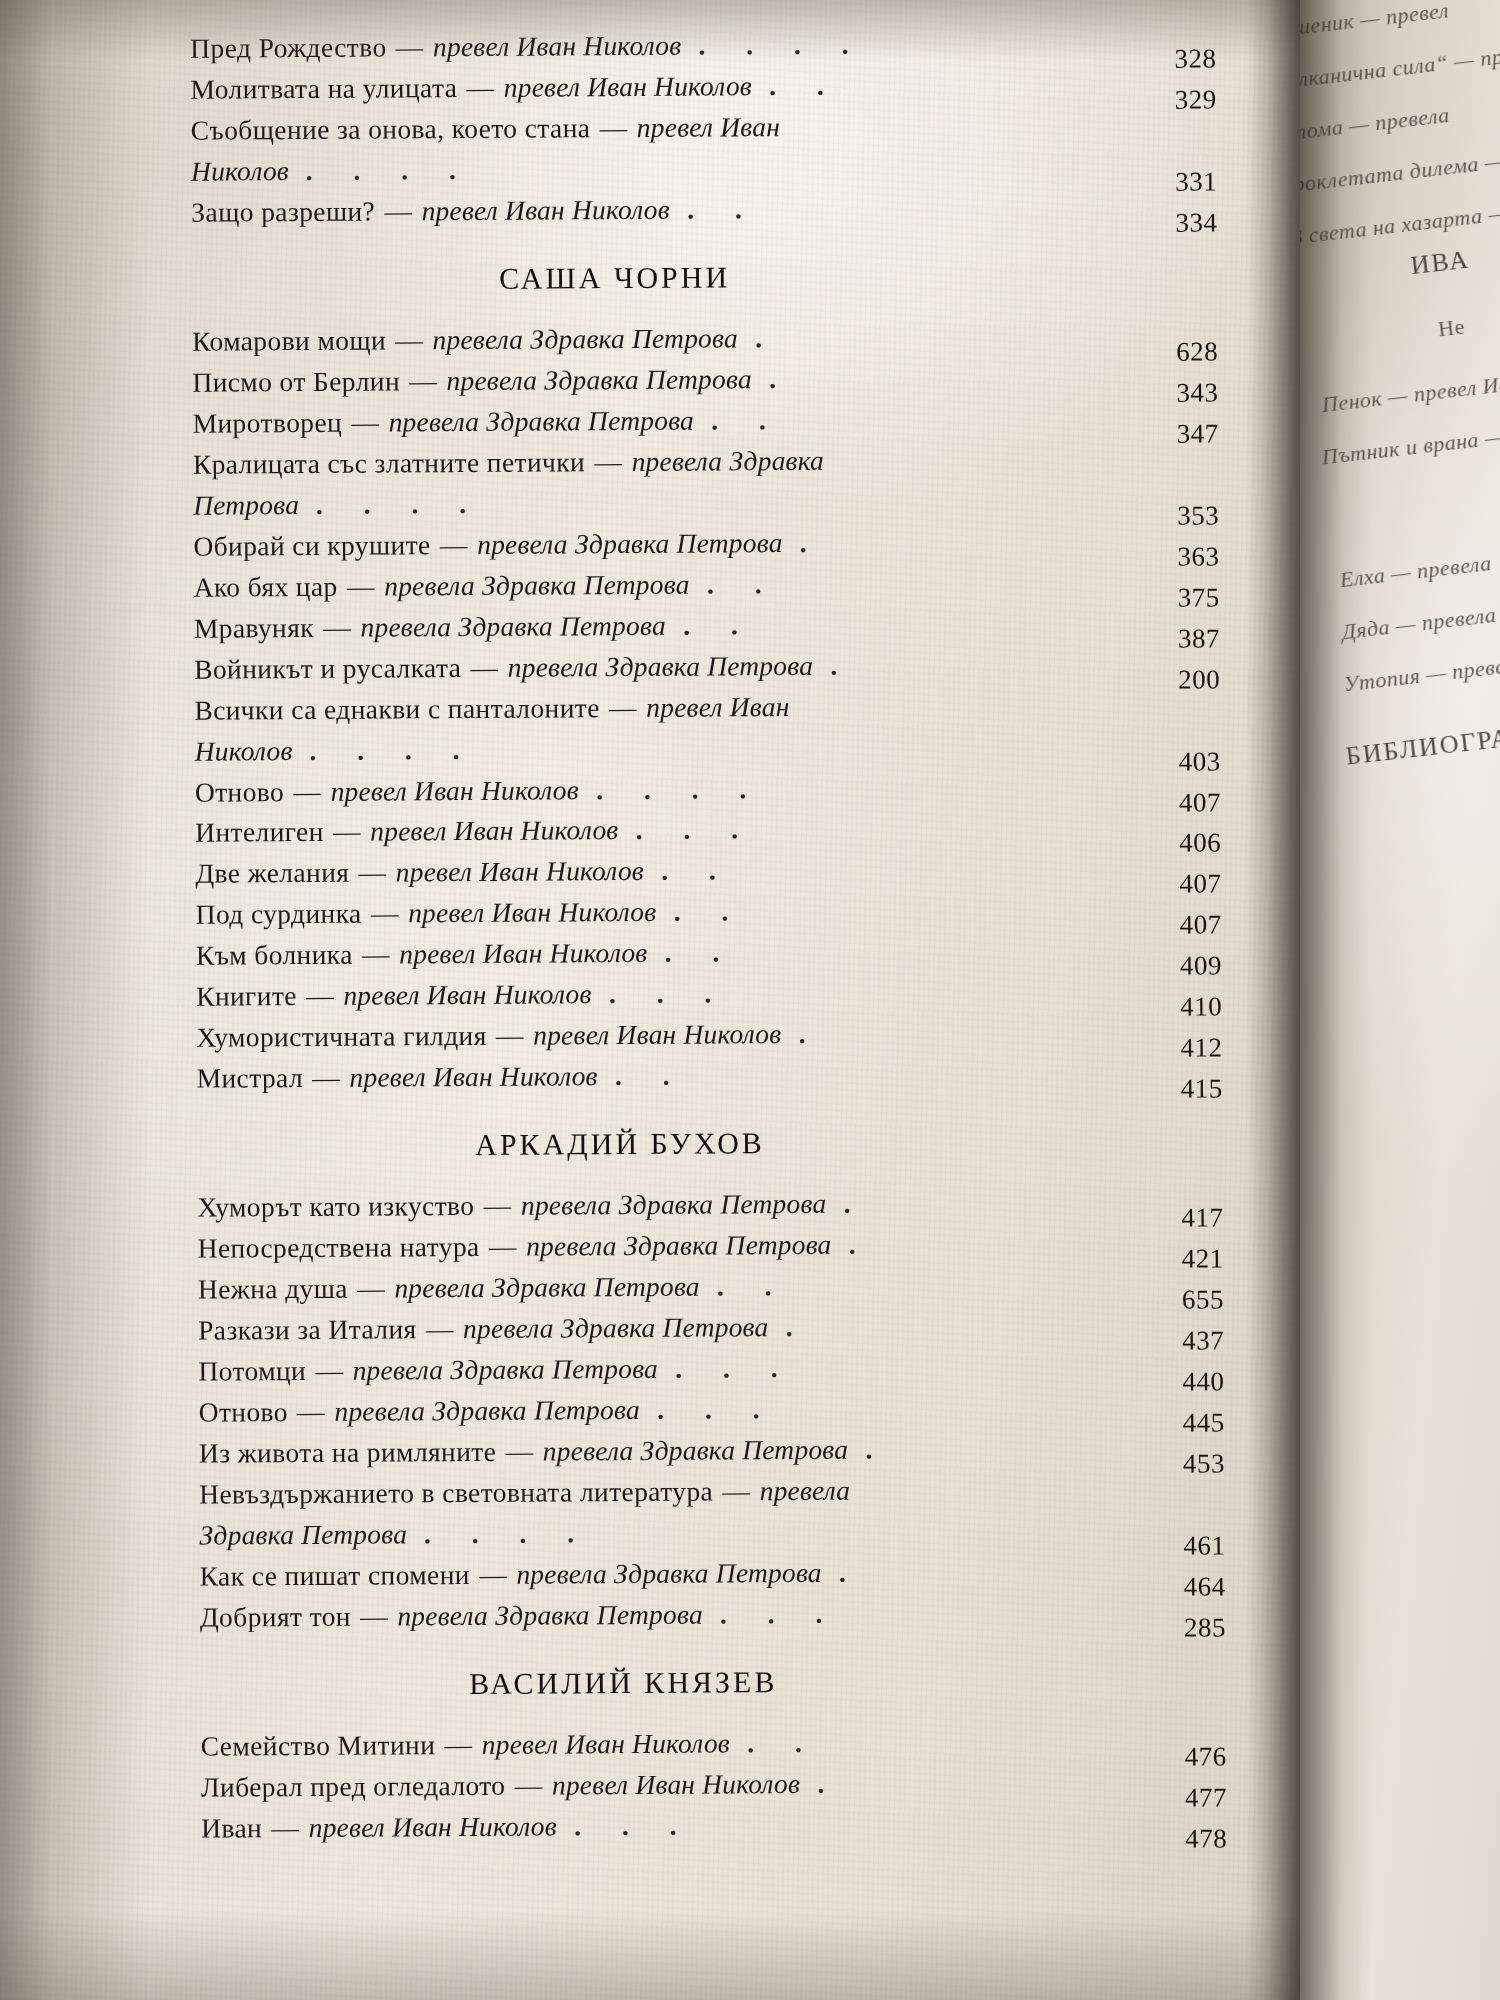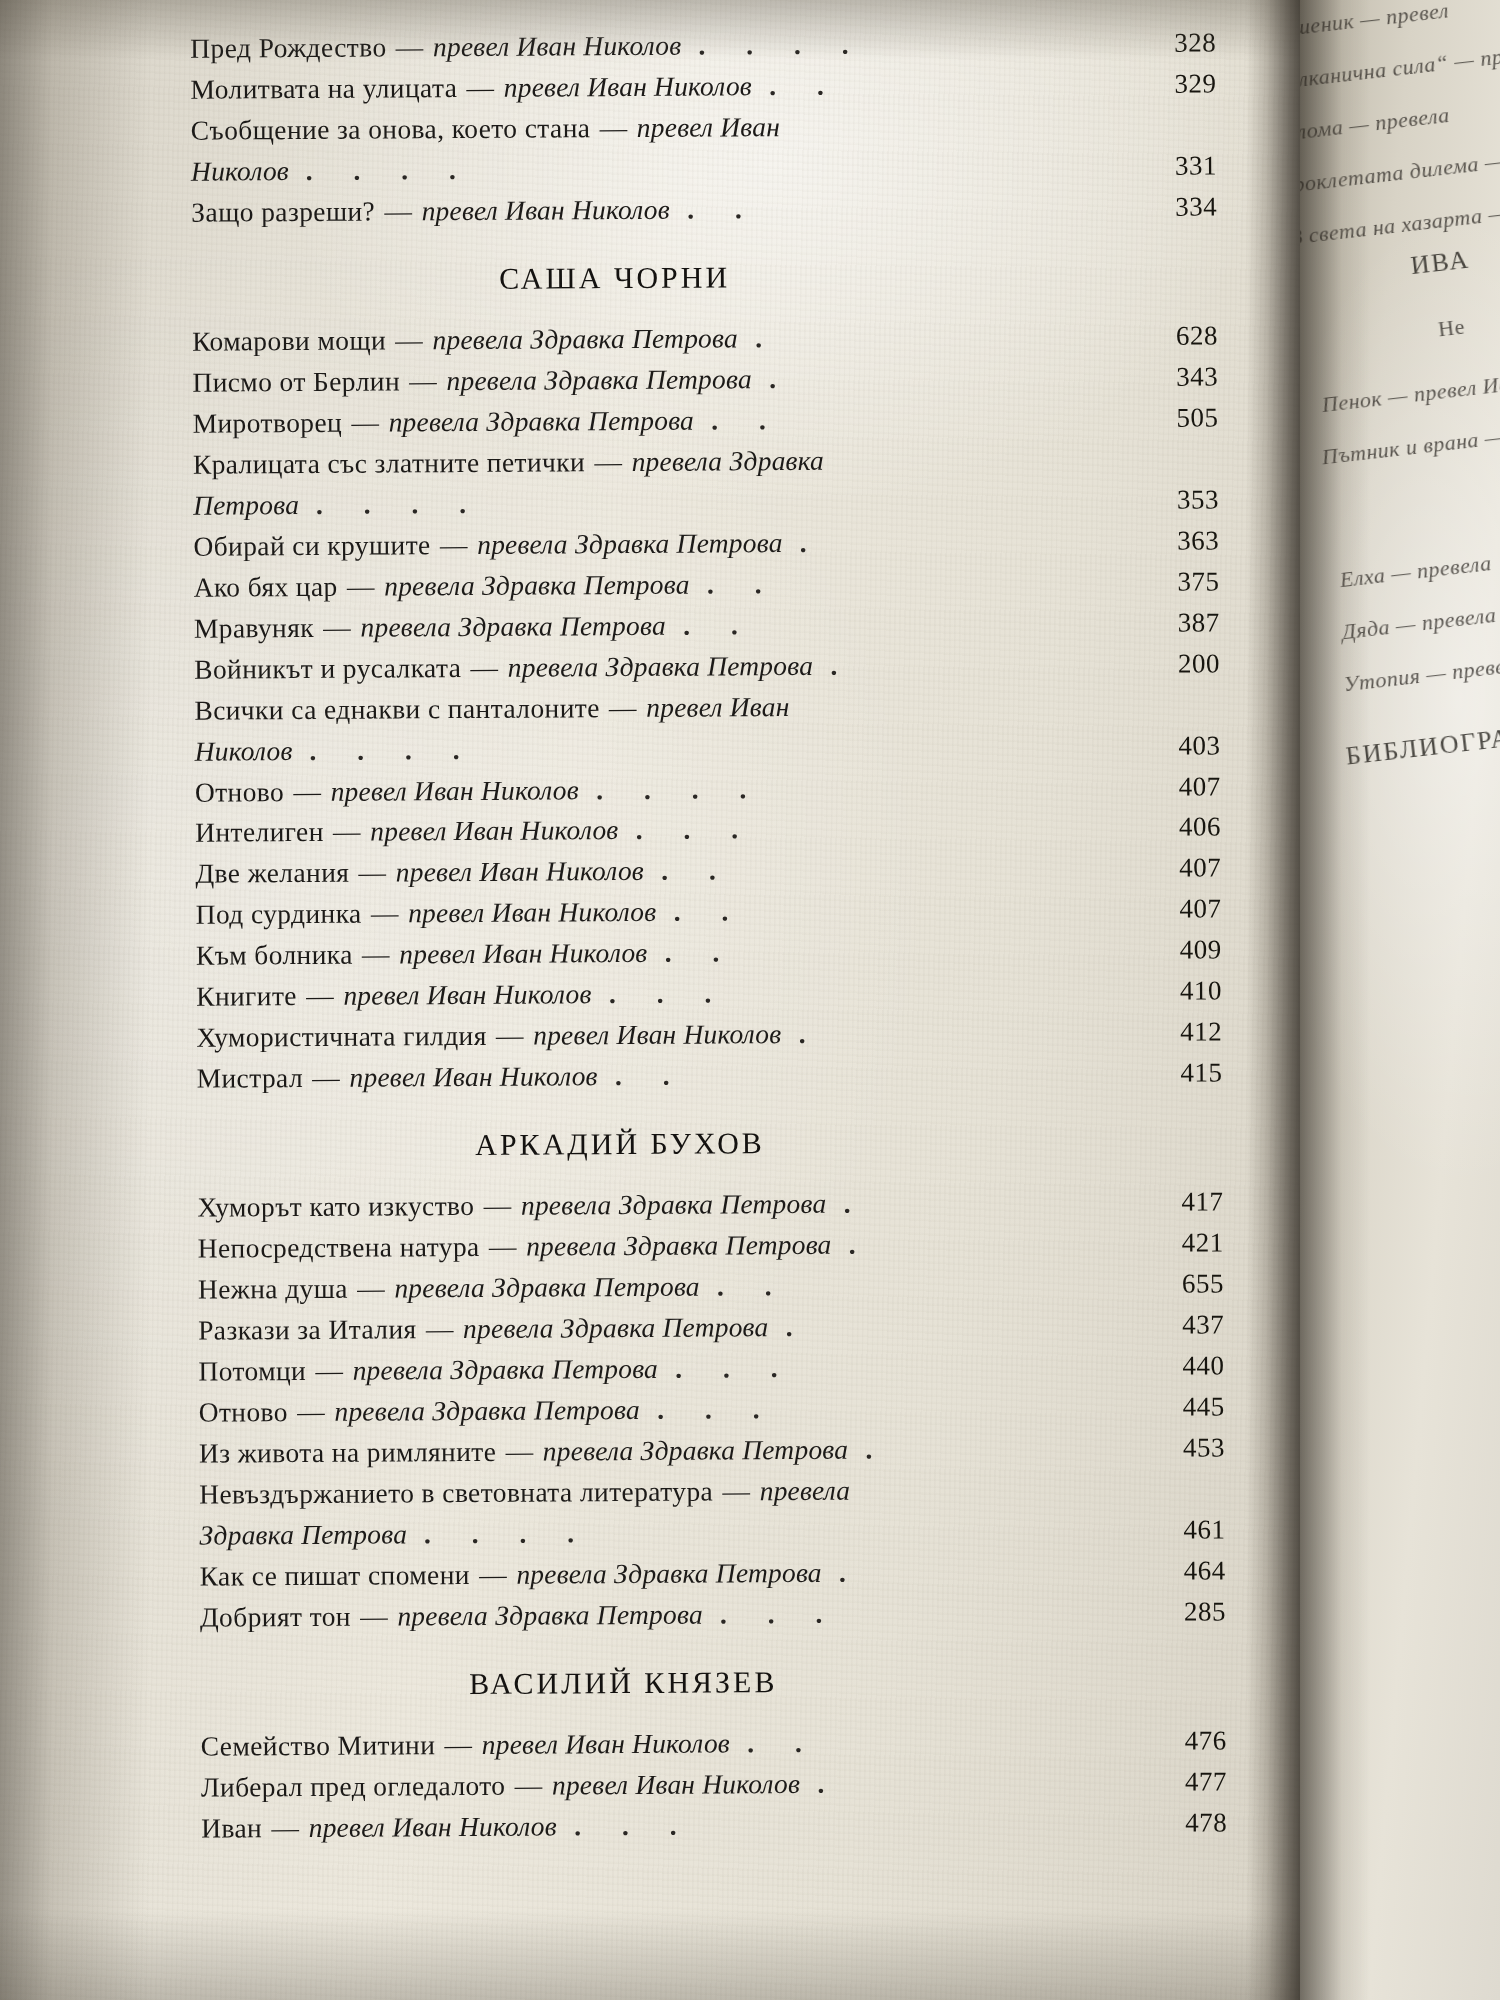--- a/index.html
+++ b/index.html
@@ -120,21 +120,21 @@
     display: inline-block;
     letter-spacing: 17px;
     color: #2a2724;
     font-weight: 700;
     margin-left: 10px;
     vertical-align: baseline;
   }
   .pageno {
     position: absolute;
     right: -138px;
-    top: 0;
+    top: 16px;
     width: 70px;
     text-align: right;
     font-size: 27px;
     letter-spacing: .5px;
     color: #17150f;
   }
   .cont {
     margin: 0 168px 0 190px;
     font-size: 27.5px;
     line-height: 1.49;
@@ -235,21 +235,21 @@
         <span class="trans">превела Здравка Петрова</span>
         <span class="leaders">.</span>
         <span class="pageno">343</span>
       </div>
 
       <div class="entry">
         <span class="title">Миротворец</span>
         <span class="dash">—</span>
         <span class="trans">превела Здравка Петрова</span>
         <span class="leaders">.   .</span>
-        <span class="pageno">505</span>
+        <span class="pageno">347</span>
       </div>
 
       <div class="entry wrap">
         <span class="title">Кралицата със златните петички</span>
         <span class="dash">—</span>
         <span class="trans">превела Здравка</span>
       </div>
       <div class="cont">
         <span class="trans">Петрова</span>
         <span class="leaders">.   .   .   .</span>

